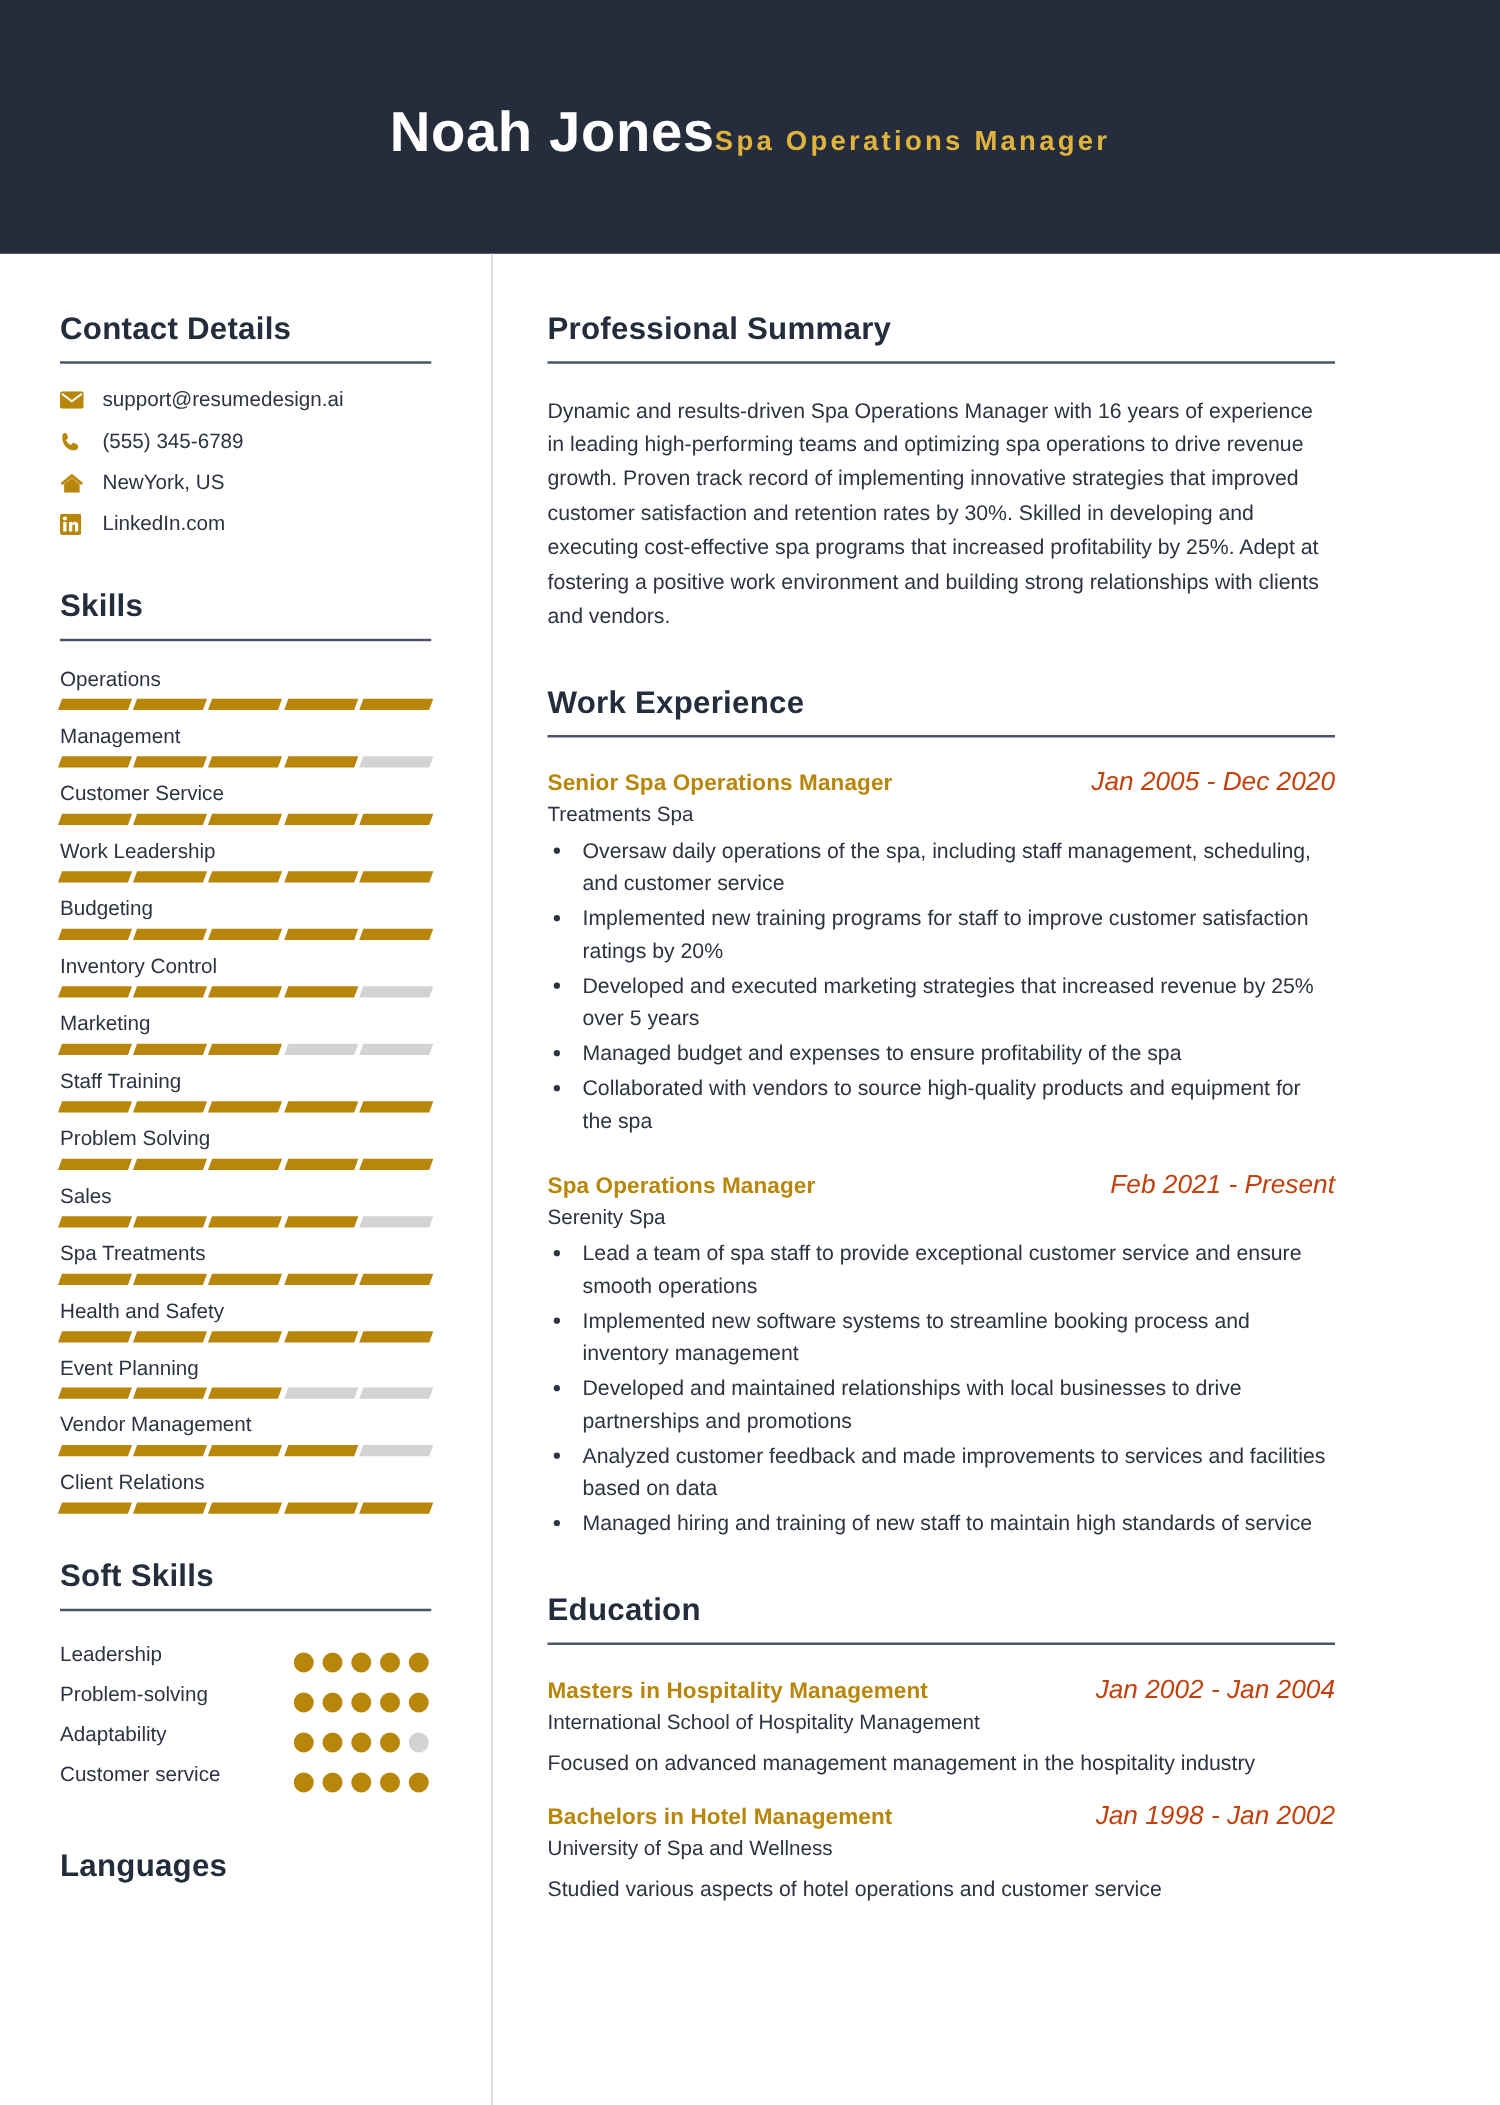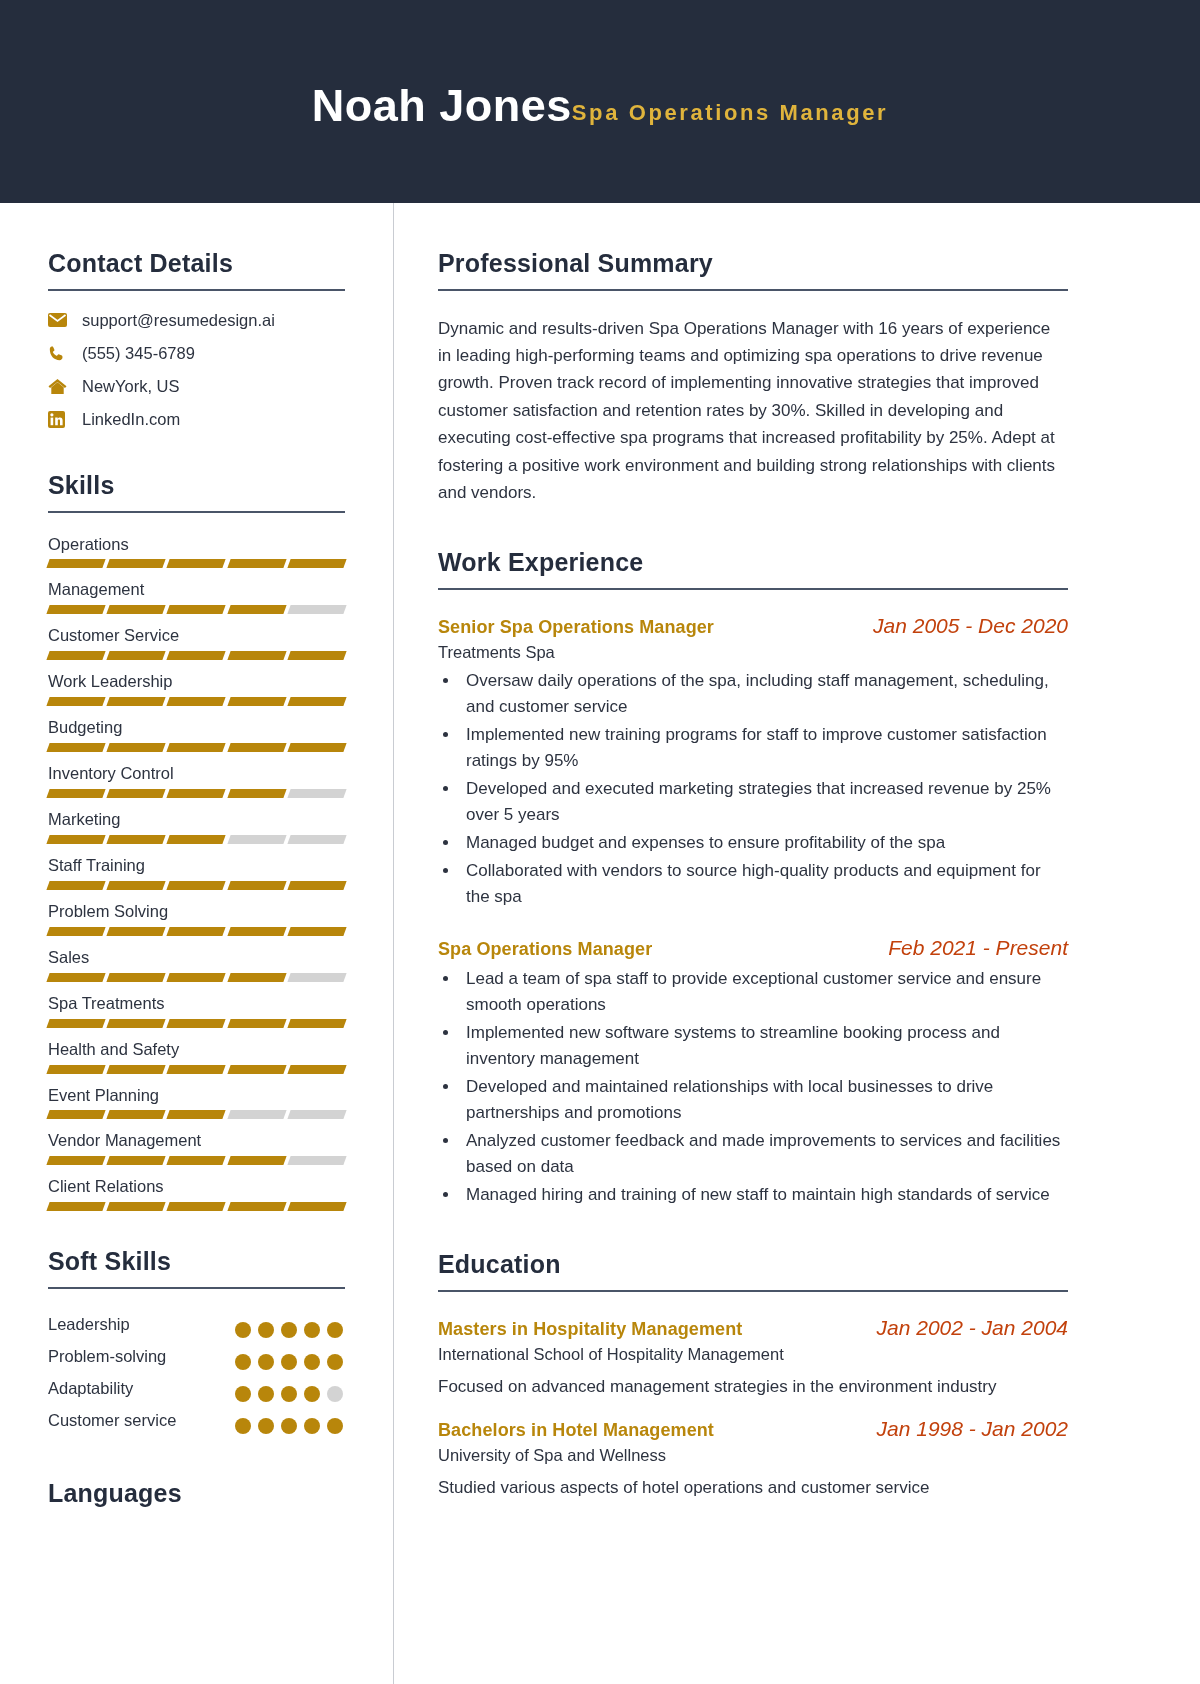--- a/index.html
+++ b/index.html
@@ -483,31 +483,32 @@
         <div class="sec-rule right-rule"></div>
         <div id="work-container">
             <div class="entry">
               <div class="entry-head">
                 <div class="entry-title">Senior Spa Operations Manager</div>
                 <div class="entry-date">Jan 2005 - Dec 2020</div>
               </div>
               <div class="entry-org">Treatments Spa</div>
               <ul class="bullets">
                 <li>Oversaw daily operations of the spa, including staff management, scheduling, and customer service</li>
-                <li>Implemented new training programs for staff to improve customer satisfaction ratings by 95%</li>
+                <li>Implemented new training programs for staff to improve customer satisfaction ratings by 20%</li>
                 <li>Developed and executed marketing strategies that increased revenue by 25% over 5 years</li>
                 <li>Managed budget and expenses to ensure profitability of the spa</li>
                 <li>Collaborated with vendors to source high-quality products and equipment for the spa</li>
               </ul>
             </div>
             <div class="entry">
               <div class="entry-head">
                 <div class="entry-title">Spa Operations Manager</div>
                 <div class="entry-date">Feb 2021 - Present</div>
               </div>
+              <div class="entry-org">Serenity Spa</div>
               <ul class="bullets">
                 <li>Lead a team of spa staff to provide exceptional customer service and ensure smooth operations</li>
                 <li>Implemented new software systems to streamline booking process and inventory management</li>
                 <li>Developed and maintained relationships with local businesses to drive partnerships and promotions</li>
                 <li>Analyzed customer feedback and made improvements to services and facilities based on data</li>
                 <li>Managed hiring and training of new staff to maintain high standards of service</li>
               </ul>
             </div>
           </div>
       </div>
@@ -515,21 +516,21 @@
       <div class="sec-block">
         <div class="sec-title">Education</div>
         <div class="sec-rule right-rule"></div>
         <div id="education-container">
             <div class="edu-entry">
               <div class="entry-head">
                 <div class="entry-title">Masters in Hospitality Management</div>
                 <div class="entry-date">Jan 2002 - Jan 2004</div>
               </div>
               <div class="entry-org">International School of Hospitality Management</div>
-              <div class="edu-desc">Focused on advanced management strategies in the environment industry</div>
+              <div class="edu-desc">Focused on advanced management management in the hospitality industry</div>
             </div>
             <div class="edu-entry">
               <div class="entry-head">
                 <div class="entry-title">Bachelors in Hotel Management</div>
                 <div class="entry-date">Jan 1998 - Jan 2002</div>
               </div>
               <div class="entry-org">University of Spa and Wellness</div>
               <div class="edu-desc">Studied various aspects of hotel operations and customer service</div>
             </div>
           </div>

